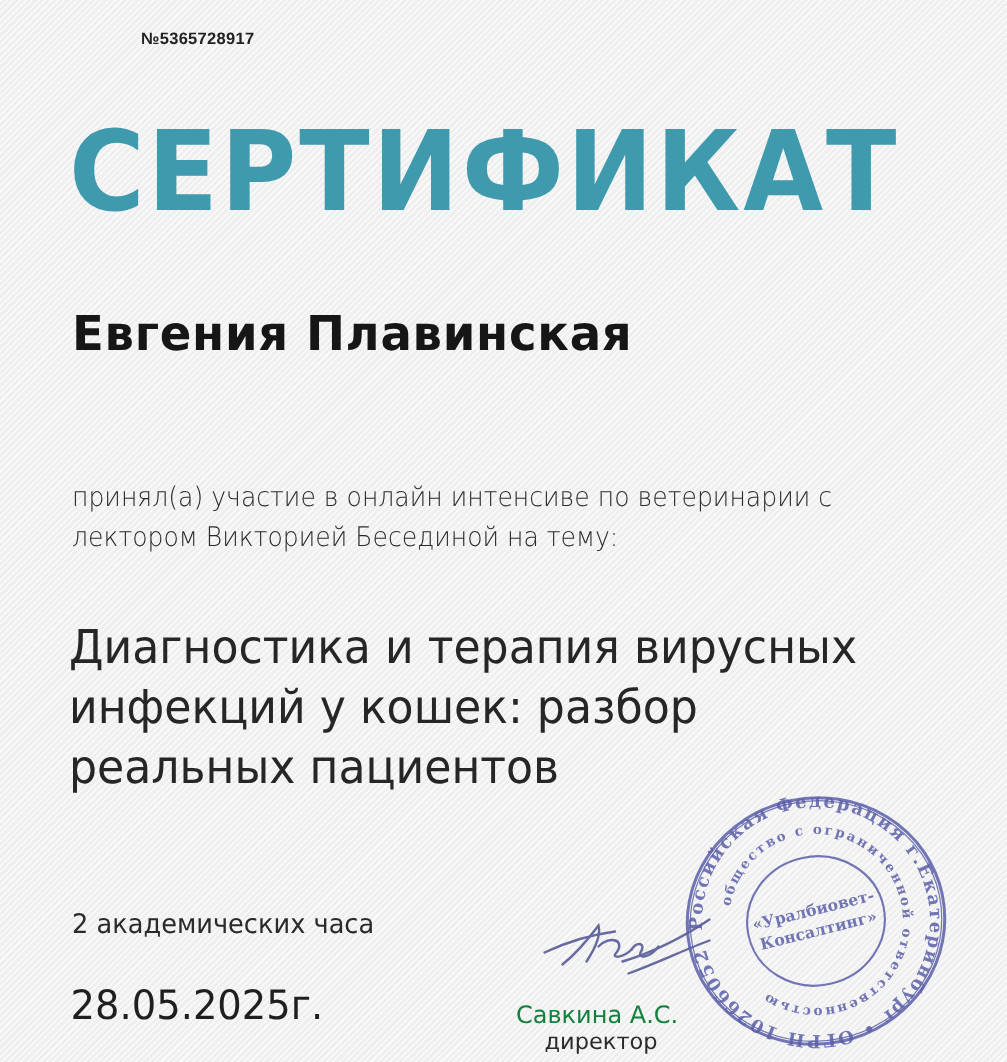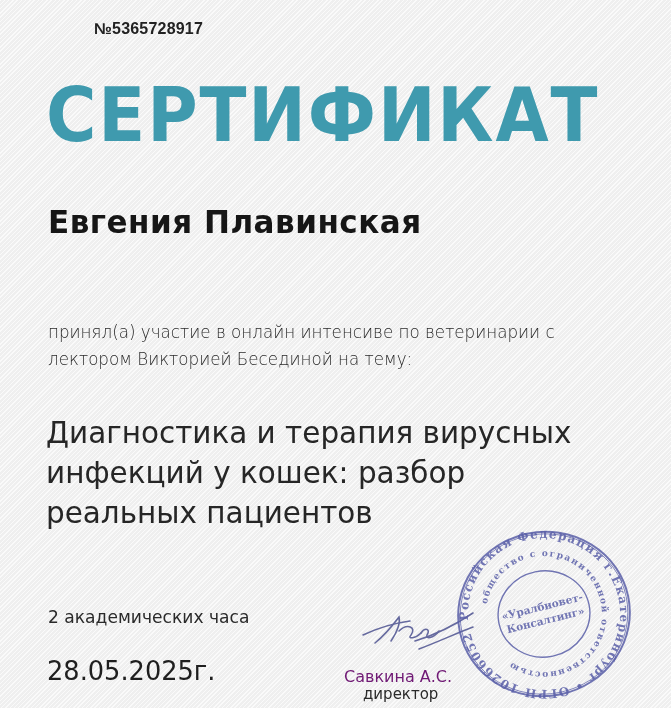--- a/index.html
+++ b/index.html
@@ -5,29 +5,29 @@
   html, body { margin: 0; padding: 0; }
   body {
     width: 671px; height: 708px; overflow: hidden;
     background: #f4f4f4;
     background-image: repeating-linear-gradient(135deg, rgba(255,255,255,0.55) 0px, rgba(255,255,255,0.55) 1px, rgba(230,230,230,0.35) 1px, rgba(230,230,230,0.35) 3px);
     position: relative;
     font-family: "DejaVu Sans", sans-serif;
     color: #1a1a1a;
   }
   .abs { position: absolute; }
-  .number { left: 50px; top: 20px; font-size: 16px; font-weight: bold; color: #222; letter-spacing: 0.2px; font-family: "Liberation Sans", sans-serif; padding-left: 44px; }
+  .number { left: 50px; top: 20px; font-size: 11px; font-weight: bold; color: #222; letter-spacing: 0.2px; font-family: "Liberation Sans", sans-serif; padding-left: 44px; }
   .title { left: 46px; top: 78px; font-size: 74px; font-weight: bold; color: #3f9aae; letter-spacing: 2px; font-family: "DejaVu Sans", sans-serif; line-height: 1; transform: scaleX(0.93); transform-origin: left top; }
   .name { left: 48px; top: 203px; font-size: 32px; font-weight: bold; color: #161616; font-family: "DejaVu Sans", sans-serif; letter-spacing: 0.5px; transform: scaleX(0.97); transform-origin: left top; }
   .intro { left: 48px; top: 318px; width: 620px; font-size: 18px; line-height: 27px; color: #2a2a2a; font-family: "DejaVu Sans", sans-serif; font-weight: 300; transform: scaleX(0.93); transform-origin: left top; }
   .topic { left: 46px; top: 412px; width: 620px; font-size: 31px; line-height: 40px; color: #262626; font-family: "DejaVu Sans", sans-serif; font-weight: normal; transform: scaleX(0.95); transform-origin: left top; }
   .hours { left: 48px; top: 606px; font-size: 18px; color: #2a2a2a; font-family: "DejaVu Sans", sans-serif; transform: scaleX(0.95); transform-origin: left top; }
   .date { left: 47px; top: 655px; font-size: 27px; color: #1f1f1f; font-family: "DejaVu Sans", sans-serif; transform: scaleX(0.95); transform-origin: left top; }
   .role { left: 363px; top: 648px; font-size: 15px; color: #2a2a2a; font-family: "DejaVu Sans", sans-serif; margin-top: 37px; }
-  .signer { left: 344px; top: 667px; font-size: 16px; color: #701a75; font-family: "DejaVu Sans", sans-serif; }
+  .signer { left: 344px; top: 667px; font-size: 16px; color: #15803d; font-family: "DejaVu Sans", sans-serif; }
   .signature { left: 355px; top: 605px; width: 120px; height: 50px; }
   .stamp { left: 454px; top: 528px; width: 180px; height: 172px; }
 </style>
 </head>
 <body>
 
 <div class="abs number">№5365728917</div>
 
 <div class="abs title">СЕРТИФИКАТ</div>
 

